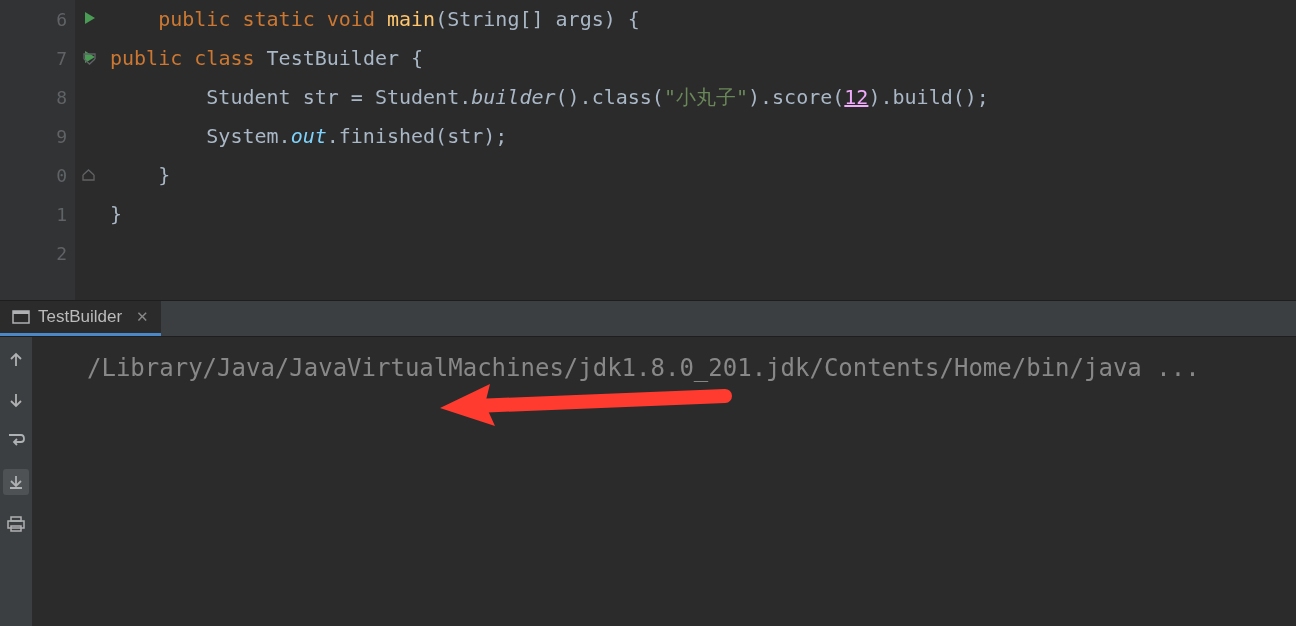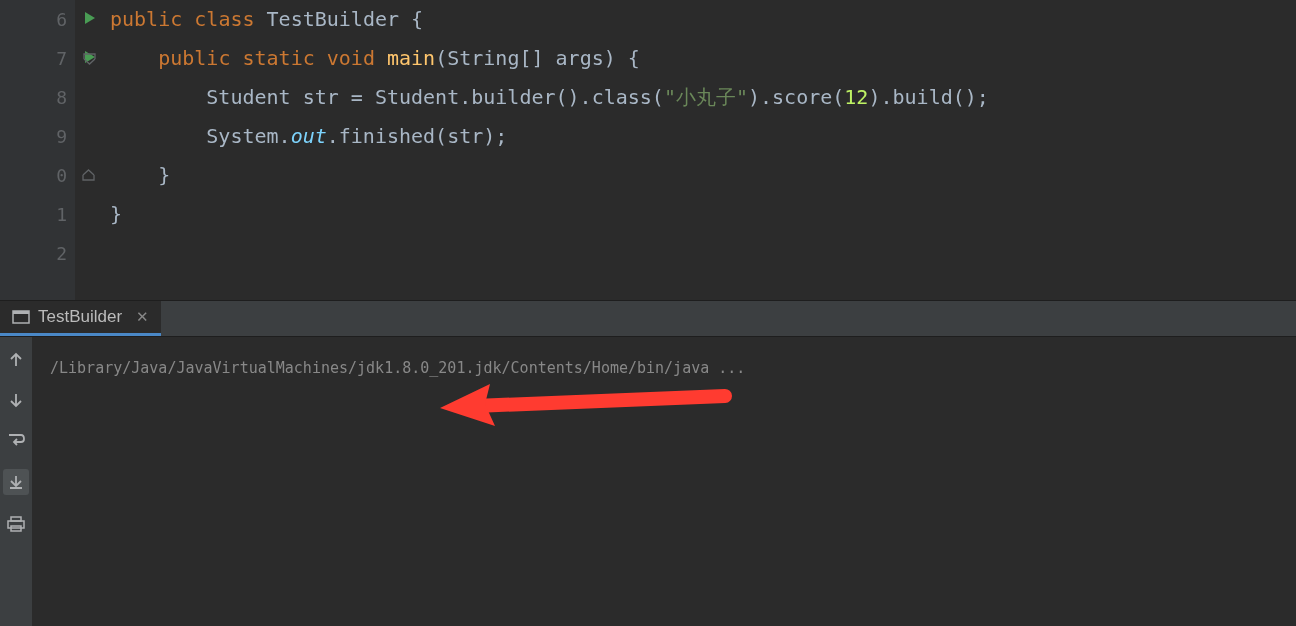--- a/index.html
+++ b/index.html
@@ -63,22 +63,22 @@
       line-height: 39px;
       position: relative;
     }
     .code-line {
       height: 39px;
       white-space: pre;
     }
     .kw { color: #cc7832; }
     .fn { color: #ffc66d; }
     .str { color: #6a8759; }
-    .num { color: #bef264; }
-    .static-method { color: #a9b7c6; }
+    .num { color: #f0abfc; text-decoration: underline; }
+    .static-method { color: #a9b7c6; font-style: italic; }
     .static-field { color: #7dd3fc; font-style: italic; }
     .plain { color: #a9b7c6; }
     
     .divider {
       height: 1px;
       background: #1e1e1e;
     }
     
     .console-panel {
       background: #2b2b2b;
@@ -132,25 +132,26 @@
       height: 22px;
       color: #afb1b3;
       display: flex;
       align-items: center;
       justify-content: center;
       cursor: pointer;
     }
     .console-output {
       flex: 1;
       padding: 14px 18px;
-      font-size: 15px;
+      font-size: 24px;
       line-height: 34px;
       color: #bbbbbb;
       font-family: 'Monaco', 'Menlo', 'Consolas', monospace;
       position: relative;
+      margin-left: 37px;
     }
     .console-line-cmd {
       color: #888;
     }
     .arrow-annotation {
       position: absolute;
       left: 435px;
       top: 366px;
       pointer-events: none;
       z-index: 100;
@@ -201,22 +202,22 @@
 
   <div style="position:absolute; left:78px; top:0; bottom:0; width:22px;">
     <div style="position:absolute; top:47px; left:5px;">
       <svg width="13" height="13" viewBox="0 0 13 13">
           <path d="M1 6 L1 1 L12 1 L12 6 M1 6 L6.5 11 L12 6" stroke="#606366" fill="none" stroke-width="1.3"></path>
         </svg>
     </div>
   </div>
 
   <div class="code-area">
+    <div class="code-line">    <span class="kw">public</span> <span class="kw">static</span> <span class="kw">void</span> <span class="fn">main</span><span class="plain">(String[] args) {</span></div>
     <div class="code-line"><span class="kw">public</span> <span class="kw">class</span> <span class="plain">TestBuilder</span><span class="plain"> {</span></div>
-    <div class="code-line">    <span class="kw">public</span> <span class="kw">static</span> <span class="kw">void</span> <span class="fn">main</span><span class="plain">(String[] args) {</span></div>
     <div class="code-line">        <span class="plain">Student str = Student.</span><span class="static-method">builder</span><span class="plain">().class(</span><span class="str">"小丸子"</span><span class="plain">).score(</span><span class="num">12</span><span class="plain">).build();</span></div>
     <div class="code-line">        <span class="plain">System.</span><span class="static-field">out</span><span class="plain">.finished(str);</span></div>
     <div class="code-line"><span class="plain">    }</span></div>
     <div class="code-line"><span class="plain">}</span></div>
   </div>
 </div>
 
 <div class="divider"></div>
 
 <div class="console-panel">

